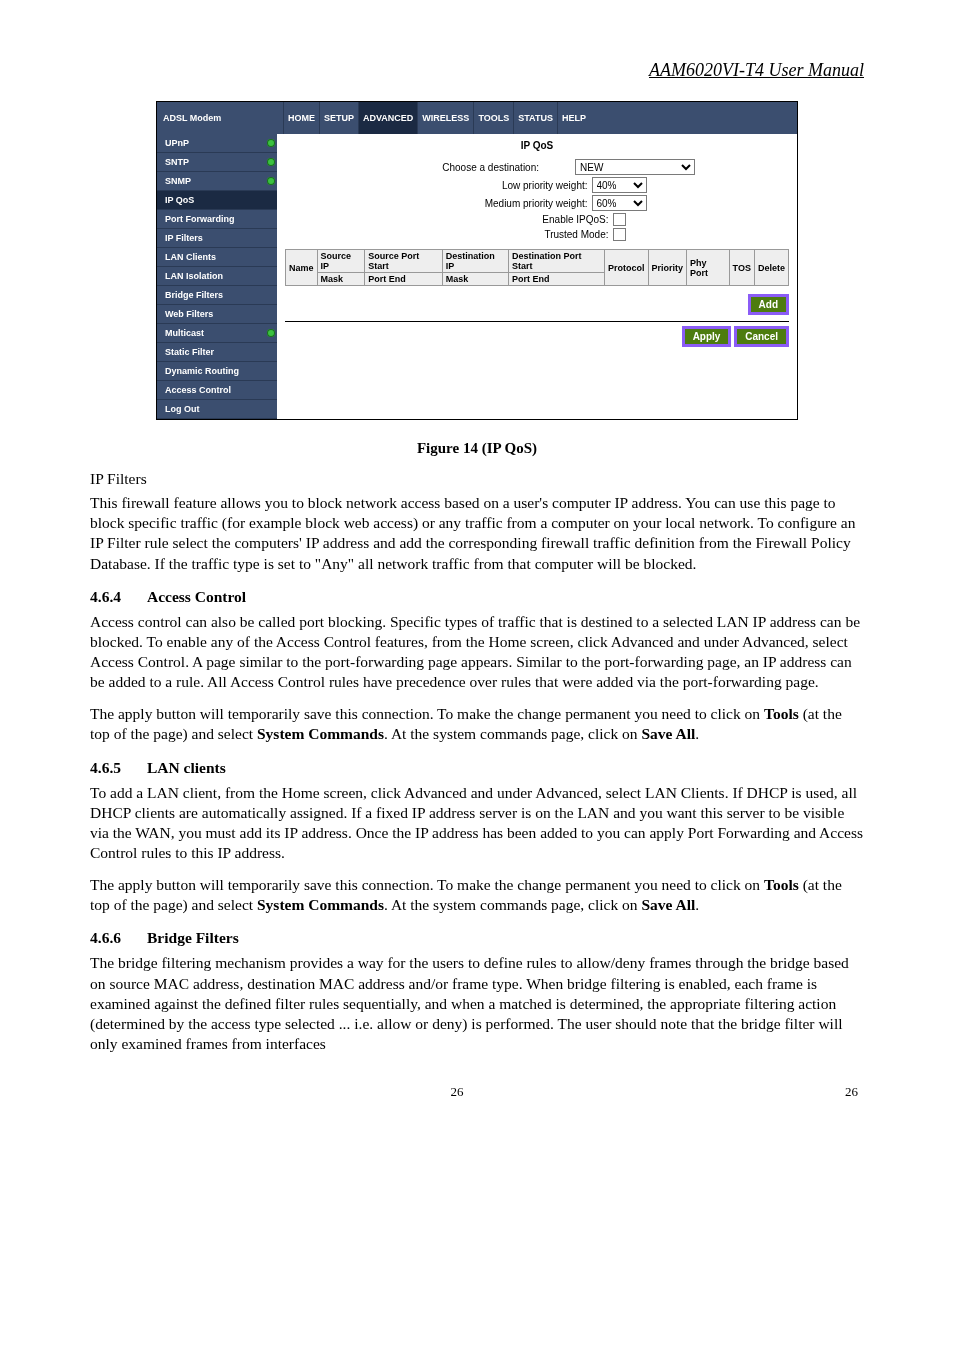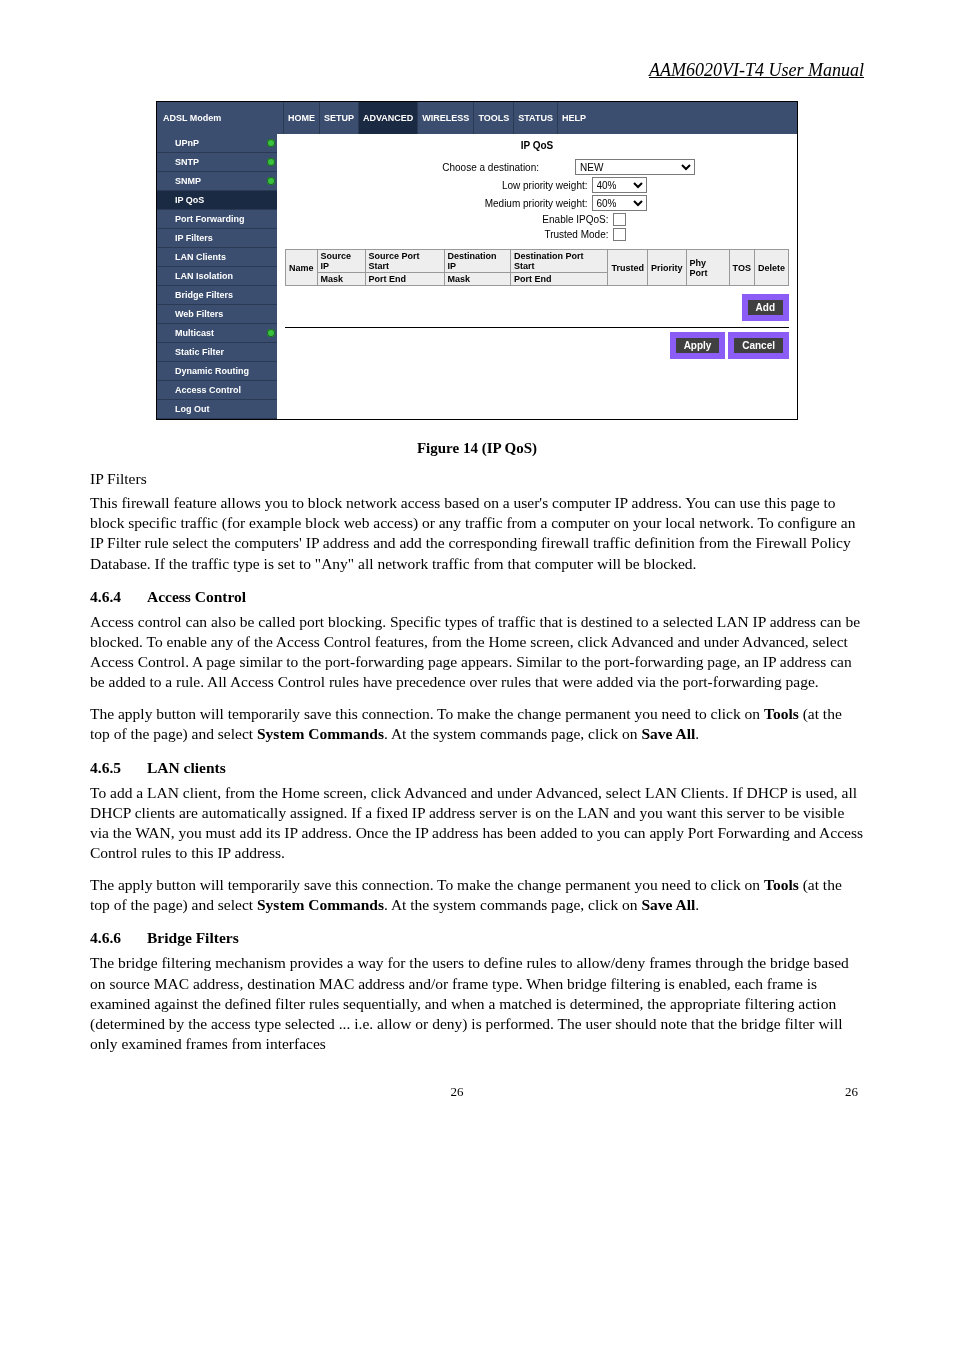--- a/index.html
+++ b/index.html
@@ -71,21 +71,21 @@
   .ss-sidebar {
     width: 120px;
     background: #3b4e6f;
     display: flex;
     flex-direction: column;
   }
   .ss-side-item {
     color: #fff;
     font-size: 9px;
     font-weight: bold;
-    padding: 4px 18px;
+    padding: 4px 8px;
     border-bottom: 1px solid #2a3a55;
     position: relative;
   }
   .ss-side-item.page-indicator::after {
     content: "";
     position: absolute;
     right: 2px;
     top: 50%;
     transform: translateY(-50%);
     width: 8px;
@@ -140,26 +140,26 @@
   }
   .rule-table th, .rule-table td {
     border: 1px solid #999;
     padding: 1px 3px;
     text-align: left;
     font-weight: bold;
     background: #eee;
   }
   .btn {
     display: inline-block;
-    background: #404040;
+    background: #4d7c0f;
     color: #fff;
     font-size: 10px;
     font-weight: bold;
     padding: 2px 8px;
-    border: 6px solid #8b5cf6;
+    border: 3px solid #8b5cf6;
     cursor: default;
   }
   .btn-row-right {
     text-align: right;
     margin-top: 8px;
   }
   .ss-footer {
     border-top: 1px solid #000;
     margin-top: 6px;
     padding-top: 4px;
@@ -263,21 +263,21 @@
         </div>
 
         <table class="rule-table">
           <tbody>
               <tr>
             <th rowspan="2">Name</th>
             <th>Source IP</th>
             <th>Source Port Start</th>
             <th>Destination IP</th>
             <th>Destination Port Start</th>
-            <th rowspan="2">Trusted</th>
+            <th rowspan="2">Protocol</th>
             <th rowspan="2">Priority</th>
             <th rowspan="2">Phy Port</th>
             <th rowspan="2">TOS</th>
             <th rowspan="2">Delete</th>
           </tr>
           <tr>
             <th>Mask</th>
             <th>Port End</th>
             <th>Mask</th>
             <th>Port End</th>

